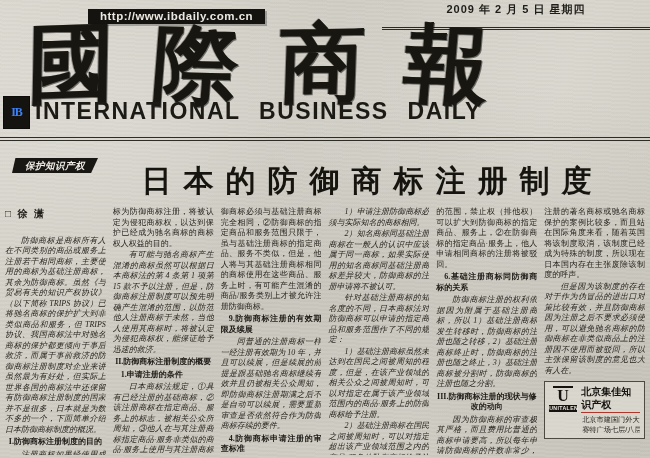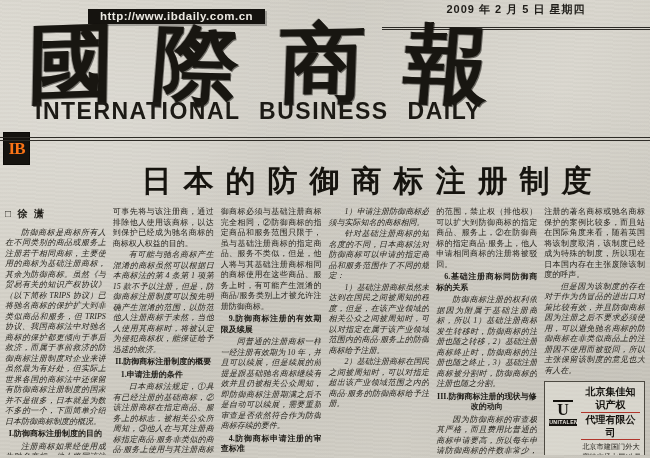--- a/index.html
+++ b/index.html
@@ -40,23 +40,23 @@
     transform:skewX(-3deg);
     text-shadow:1px 1px 0 rgba(20,18,14,.55), -1px 0 0 rgba(20,18,14,.35);
   }
   .mch{display:block;}
   .mch:nth-child(1){transform:rotate(-2deg);}
   .mch:nth-child(2){transform:rotate(1.5deg) translateY(2px);}
   .mch:nth-child(3){transform:rotate(-1deg);}
   .mch:nth-child(4){transform:rotate(2deg) translateY(1px);}
   .ib-logo{
     position:absolute;top:96px;left:3px;width:25px;height:31px;
-    background:#15130f;color:#f97316;border:1.5px solid #0c0b08;
+    background:#15130f;color:#3b82f6;border:1.5px solid #0c0b08;
     display:flex;align-items:center;justify-content:center;
-    font-family:"Liberation Serif",serif;font-weight:bold;font-size:17px;letter-spacing:-1px;margin-top:36px;
+    font-family:"Liberation Serif",serif;font-weight:bold;font-size:12px;letter-spacing:-1px;
   }
   .mast-en{
     position:absolute;top:98px;left:35px;width:470px;
     font-family:Liberation Sans, sans-serif;
     font-size:23px;font-weight:bold;letter-spacing:1.5px;word-spacing:11px;
     color:#1c1a15;white-space:nowrap;
   }
   .mast-rule{
     position:absolute;top:137px;left:0;right:0;height:2px;
     border-top:1px solid #2e2c27;border-bottom:1px solid #2e2c27;
@@ -87,40 +87,40 @@
   .blk.p{text-indent:2em;font-style:italic;}
   .blk.pc{text-indent:0;}
   .blk.h,.blk.hm{
     font-family:Liberation Serif, serif;
     font-weight:bold;margin:2px 0;color:#1d1b16;
   }
   .blk.h{text-indent:1em;}
   .blk.hm{text-align:center;text-indent:0;}
   .blk.byline{
     text-indent:0;font-size:10px;font-weight:bold;letter-spacing:2px;
-    margin:2px 0 8px 0;color:#201e19;
+    margin:2px 0 16px 0;color:#201e19;
   }
   
   .ad{
     margin-top:5px;border:1px solid #4d4a42;background:rgba(230,227,219,.55);
     padding:3px 4px;font-family:"Liberation Sans","DejaVu Sans",sans-serif;
     font-size:7.2px;line-height:10px;text-align:left;
   }
   .ad-top{display:flex;gap:4px;align-items:center;margin-bottom:2px;}
   .ad-logo{width:28px;text-align:center;}
   .ad-logo-mark{
     display:block;margin:0 auto;width:20px;height:17px;
     font-family:"Liberation Serif",serif;font-size:16px;line-height:16px;font-weight:bold;
     color:#14120e;border-top:2px solid #14120e;
   }
   .ad-logo-word{
     display:block;background:#15130f;color:#f0ede6;
     font-size:5.2px;line-height:7px;letter-spacing:.4px;font-weight:bold;
   }
-  .ad-name{flex:1;text-align:center;font-family:"Liberation Serif",serif;font-weight:bold;font-size:10px;line-height:13px;color:#14120e;}
+  .ad-name{flex:1;font-family:"Liberation Serif",serif;font-weight:bold;font-size:10px;line-height:13px;color:#14120e;}
   .ad-name span{display:inline-block;border-bottom:1.5px solid #b0352b;padding-bottom:0.5px;}
   .ad-line{white-space:nowrap;overflow:hidden;color:#26241e;margin-left:33px;}
 </style>
 </head>
 <body>
 
 <div class="page">
 
   <div class="date-wrap">2009 年 2 月 5 日  星期四</div>
   <div class="url-banner">http://www.ibdaily.com.cn</div>
@@ -128,44 +128,46 @@
   <div class="mast-cn">
       <span class="mch">國</span>
       <span class="mch">際</span>
       <span class="mch">商</span>
       <span class="mch">報</span>
     </div>
   <div class="ib-logo">IB</div>
   <div class="mast-en">INTERNATIONAL BUSINESS DAILY</div>
   <div class="mast-rule"></div>
 
+  <div class="tag">保护知识产权</div>
   <div class="headline">日本的防御商标注册制度</div>
 
   <div class="body-area">
     <div class="colx">
         <div class="blk byline">□ 徐  潇</div>
         <div class="blk p">防御商标是商标所有人在不同类别的商品或服务上注册若干相同商标，主要使用的商标为基础注册商标，其余为防御商标。虽然《与贸易有关的知识产权协议》（以下简称 TRIPS 协议）已将驰名商标的保护扩大到非类似商品和服务，但 TRIPS 协议、我国商标法中对驰名商标的保护都更倾向于事后救济，而属于事前救济的防御商标注册制度对企业来讲虽然最为有好处，但实际上世界各国的商标法中还保留有防御商标注册制度的国家并不是很多，日本就是为数不多的一个，下面简单介绍日本防御商标制度的概况。</div>
         <div class="blk hm">I.防御商标注册制度的目的</div>
         <div class="blk p">注册商标如果经使用成为驰名商标，他人将同该注册商标相同的商标使用在与其指定商品、服务相类似的商品、服务上，有可能对商品来源产生混淆时，在这些商品、服务上，可事先将与该注册商</div>
       </div>
     <div class="colx">
-        <div class="blk pc">可事先将与该注册商，通过排除他人使用该商标，以达到保护已经成为驰名商标的商标权人权益的目的。</div>
+        <div class="blk pc">标为防御商标注册，将被认定为侵犯商标权，以达到保护已经成为驰名商标的商标权人权益的目的。</div>
         <div class="blk p">有可能与驰名商标产生混淆的商标虽然可以根据日本商标法的第 4 条第 1 项第 15 款不予以注册，但是，防御商标注册制度可以预先明确产生混淆的范围，以防范他人注册商标于未然，当他人使用其商标时，将被认定为侵犯商标权，能保证给予迅速的救济。</div>
         <div class="blk hm">II.防御商标注册制度的概要</div>
         <div class="blk h">1.申请注册的条件</div>
         <div class="blk p">日本商标法规定，①具有已经注册的基础商标，②该注册商标在指定商品、服务上的标志，被相关公众所周知，③他人在与其注册商标指定商品·服务非类似的商品·服务上使用与其注册商标相同的商标，有可能产生混淆的商标可以申请防御商标注册。</div>
       </div>
     <div class="colx">
         <div class="blk pc">御商标必须与基础注册商标完全相同，②防御商标的指定商品和服务范围只限于，虽与基础注册商标的指定商品、服务不类似，但是，他人将与其基础注册商标相同的商标使用在这些商品、服务上时，有可能产生混淆的商品/服务类别上才被允许注册防御商标。</div>
         <div class="blk h">9.防御商标注册的有效期限及续展</div>
         <div class="blk p">同普通的注册商标一样一经注册有效期为 10 年，并且可以续展，但是续展的前提是跟基础驰名商标继续有效并且仍被相关公众周知，即防御商标注册期满之后不是自动可以续展，需要重新审查是否依然符合作为防御商标存续的要件。</div>
         <div class="blk h">4.防御商标申请注册的审查标准</div>
       </div>
     <div class="colx">
         <div class="blk p">1）申请注册防御商标必须与实际知名的商标相同。</div>
+        <div class="blk p">2）知名商标同基础注册商标在一般人的认识中应该属于同一商标，如果实际使用的知名商标同基础注册商标差异较大，防御商标的注册申请将不被认可。</div>
         <div class="blk p">针对基础注册商标的知名度的不同，日本商标法对防御商标可以申请的指定商品和服务范围作了不同的规定：</div>
         <div class="blk p">1）基础注册商标虽然未达到在国民之间被周知的程度，但是，在该产业领域的相关公众之间被周知时，可以对指定在属于该产业领域范围内的商品·服务上的防御商标给予注册。</div>
         <div class="blk p">2）基础注册商标在国民之间被周知时，可以对指定超出该产业领域范围之内的商品·服务的防御商标给予注册。</div>
       </div>
     <div class="colx">
         <div class="blk pc">的范围，禁止权（排他权）可以扩大到防御商标的指定商品、服务上，②在防御商标的指定商品·服务上，他人申请相同商标的注册将被驳回。</div>
         <div class="blk h">6.基础注册商标同防御商标的关系</div>
         <div class="blk p">防御商标注册的权利依据因为附属于基础注册商标，所以 1）基础注册商标发生转移时，防御商标的注册也随之转移，2）基础注册商标终止时，防御商标的注册也随之终止，3）基础注册商标被分割时，防御商标的注册也随之分割。</div>
         <div class="blk hm">III.防御商标注册的现状与修改的动向</div>
         <div class="blk p">因为防御商标的审查极其严格，而且费用比普通的商标申请要高，所以每年申请防御商标的件数非常少，大约在 100-200 件之间，而日本每年普通商标申请的件数都在 10 万件以上（日本是实行一标多类申请的国家），另外日本反不正当竞争法制度比较完善，利用该法对未</div>
@@ -177,21 +179,20 @@
         </div>
 
       <div class="ad">
         <div class="ad-top">
           <div class="ad-logo">
             <span class="ad-logo-mark">U</span>
             <span class="ad-logo-word">UNITALEN</span>
           </div>
           <div class="ad-name">
             <span>北京集佳知识产权</span><br>
-            <span>代理有限公司</span>
           </div>
         </div>
         <div class="ad-line">北京市建国门外大街 22 号</div>
         <div class="ad-line">赛特广场七层/八层(100004)</div>
 
       </div>
     </div>
   </div>
 
 </div>

